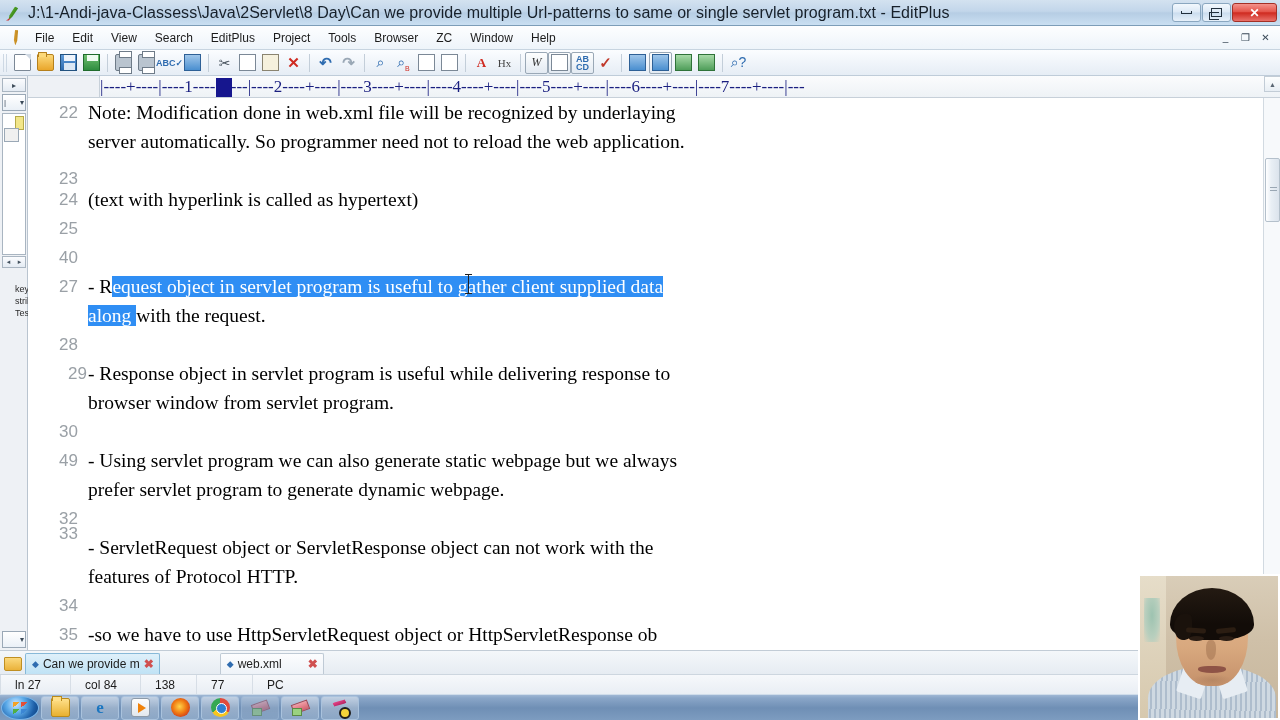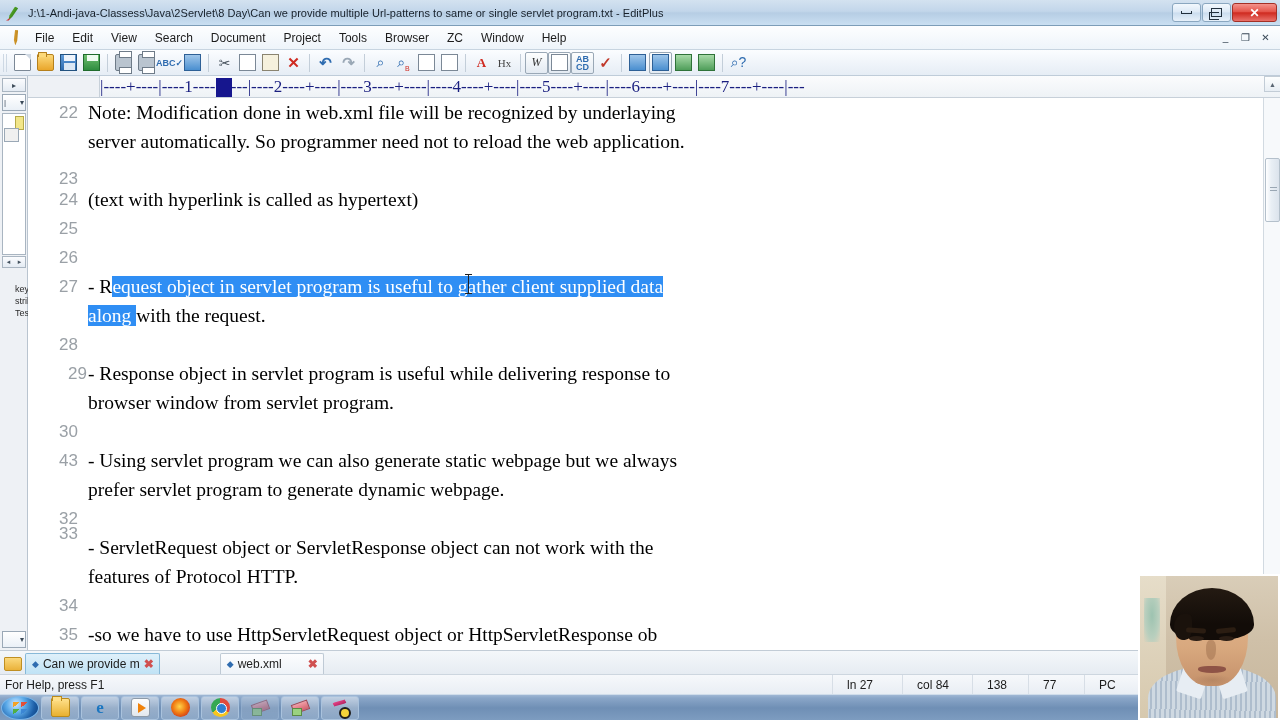--- a/index.html
+++ b/index.html
@@ -26,21 +26,21 @@
     position:absolute; left:2px; top:2px; width:12px; height:12px;
     background: linear-gradient(135deg,#7ac943 0%, #3a8a1a 60%, #2a6a10 100%);
     transform: rotate(-12deg);
     clip-path: polygon(0% 100%, 18% 62%, 78% 0%, 100% 20%, 36% 82%);
   }
   .title-icon .tip {
     position:absolute; left:1px; top:11px; width:5px; height:5px;
     background:#d03030; clip-path: polygon(0 100%, 100% 40%, 55% 100%);
   }
   .title-text {
-    font-size: 11px; color: #17202a; white-space: nowrap;
+    font-size: 16px; color: #17202a; white-space: nowrap;
     letter-spacing: 0.05px; flex: 1 1 auto; overflow: hidden;
   }
   .wbtns { display: flex; align-items: center; margin-right: 3px; flex: 0 0 auto; }
   .wbtn {
     width: 29px; height: 19px; margin-left: 1px;
     border: 1px solid #8aa7c0; border-radius: 3px;
     background: linear-gradient(to bottom, #f2f8fd 0%, #dce9f6 48%, #cadcee 52%, #e7f1fa 100%);
     display: flex; align-items: center; justify-content: center;
     font-size: 10px; color: #22303d;
   }
@@ -356,21 +356,21 @@
     </div>
   </div>
 
   <div class="menubar">
     <div class="menu-pen"></div>
     <div class="menu-items">
       <div class="menu-item">File</div>
       <div class="menu-item">Edit</div>
       <div class="menu-item">View</div>
       <div class="menu-item">Search</div>
-      <div class="menu-item">Document</div>
+      <div class="menu-item">EditPlus</div>
       <div class="menu-item">Project</div>
       <div class="menu-item">Tools</div>
       <div class="menu-item">Browser</div>
       <div class="menu-item">ZC</div>
       <div class="menu-item">Window</div>
       <div class="menu-item">Help</div>
     </div>
     <div class="mdi-btns">
       <div class="mdi-btn">_</div>
       <div class="mdi-btn">❐</div>
@@ -519,26 +519,26 @@
       <div class="ruler-scale">|----+----|----1----+----|----2----+----|----3----+----|----4----+----|----5----+----|----6----+----|----7----+----|---</div>
       <div class="ruler-cursor"></div>
     </div>
 
     <div class="editor">
       <div class="gutter">
           <div class="ln" style="top: 0px;">22</div>
           <div class="ln" style="top: 58px; margin-top: 8px;">23</div>
           <div class="ln" style="top: 87px;">24</div>
           <div class="ln" style="top: 116px; text-align: right;">25</div>
-          <div class="ln" style="top: 145px;">26</div>
+          <div class="ln" style="top: 145px;">40</div>
           <div class="ln" style="top: 174px;">27</div>
           <div class="ln" style="top: 232px;">28</div>
           <div class="ln" style="top: 261px; padding-left: 40px;">29</div>
           <div class="ln" style="top: 319px;">30</div>
-          <div class="ln" style="top: 348px;">43</div>
+          <div class="ln" style="top: 348px;">49</div>
           <div class="ln" style="top: 406px;">32</div>
           <div class="ln" style="top: 421px;">33</div>
           <div class="ln" style="top: 493px;">34</div>
           <div class="ln" style="top: 522px;">35</div>
         </div>
       <div class="code"><div class="row" style="top: 0px;"><span>Note: Modification done in web.xml file will be recognized by underlaying</span></div><div class="row" style="top: 29px;"><span>server automatically. So programmer need not to reload the web application.</span></div><div class="row" style="top: 58px;"></div><div class="row" style="top: 87px;"><span>(text with hyperlink is called as hypertext)</span></div><div class="row" style="top: 116px;"></div><div class="row" style="top: 145px;"></div><div class="row" style="top: 174px;"><span>- R</span><span class="sel">equest object in servlet program is useful to gather client supplied data</span></div><div class="row" style="top: 203px;"><span class="sel">along </span><span>with the request.</span></div><div class="row" style="top: 232px;"></div><div class="row" style="top: 261px;"><span>- Response object in servlet program is useful while delivering response to</span></div><div class="row" style="top: 290px;"><span>browser window from servlet program.</span></div><div class="row" style="top: 319px;"></div><div class="row" style="top: 348px;"><span>- Using servlet program we can also generate static webpage but we always</span></div><div class="row" style="top: 377px;"><span>prefer servlet program to generate dynamic webpage.</span></div><div class="row" style="top: 406px;"></div><div class="row" style="top: 435px;"><span>- ServletRequest object or ServletResponse object can not work with the</span></div><div class="row" style="top: 464px;"><span>features of Protocol HTTP.</span></div><div class="row" style="top: 493px;"></div><div class="row" style="top: 522px;"><span>-so we have to use HttpServletRequest object or HttpServletResponse ob</span></div></div>
       <div class="mousecaret" style="left:440px;top:176px;"></div>
     </div>
 
     <div class="vscroll">
@@ -556,21 +556,20 @@
       <span class="x">✖</span>
     </div>
     <div class="tab" style="margin-left:58px">
       <span class="dot">◆</span>
       <span class="label">web.xml</span>
       <span class="x" style="margin-left:22px">✖</span>
     </div>
   </div>
 
   <div class="statusbar">
-    <div class="sb-help">For Help, press F1</div>
     <div class="sb-cell">ln 27</div>
     <div class="sb-cell">col 84</div>
     <div class="sb-cell narrow">138</div>
     <div class="sb-cell narrow">77</div>
     <div class="sb-cell narrow">PC</div>
     <div style="width:140px"></div>
   </div>
 
   <div class="taskbar">
     <div class="start-orb">

